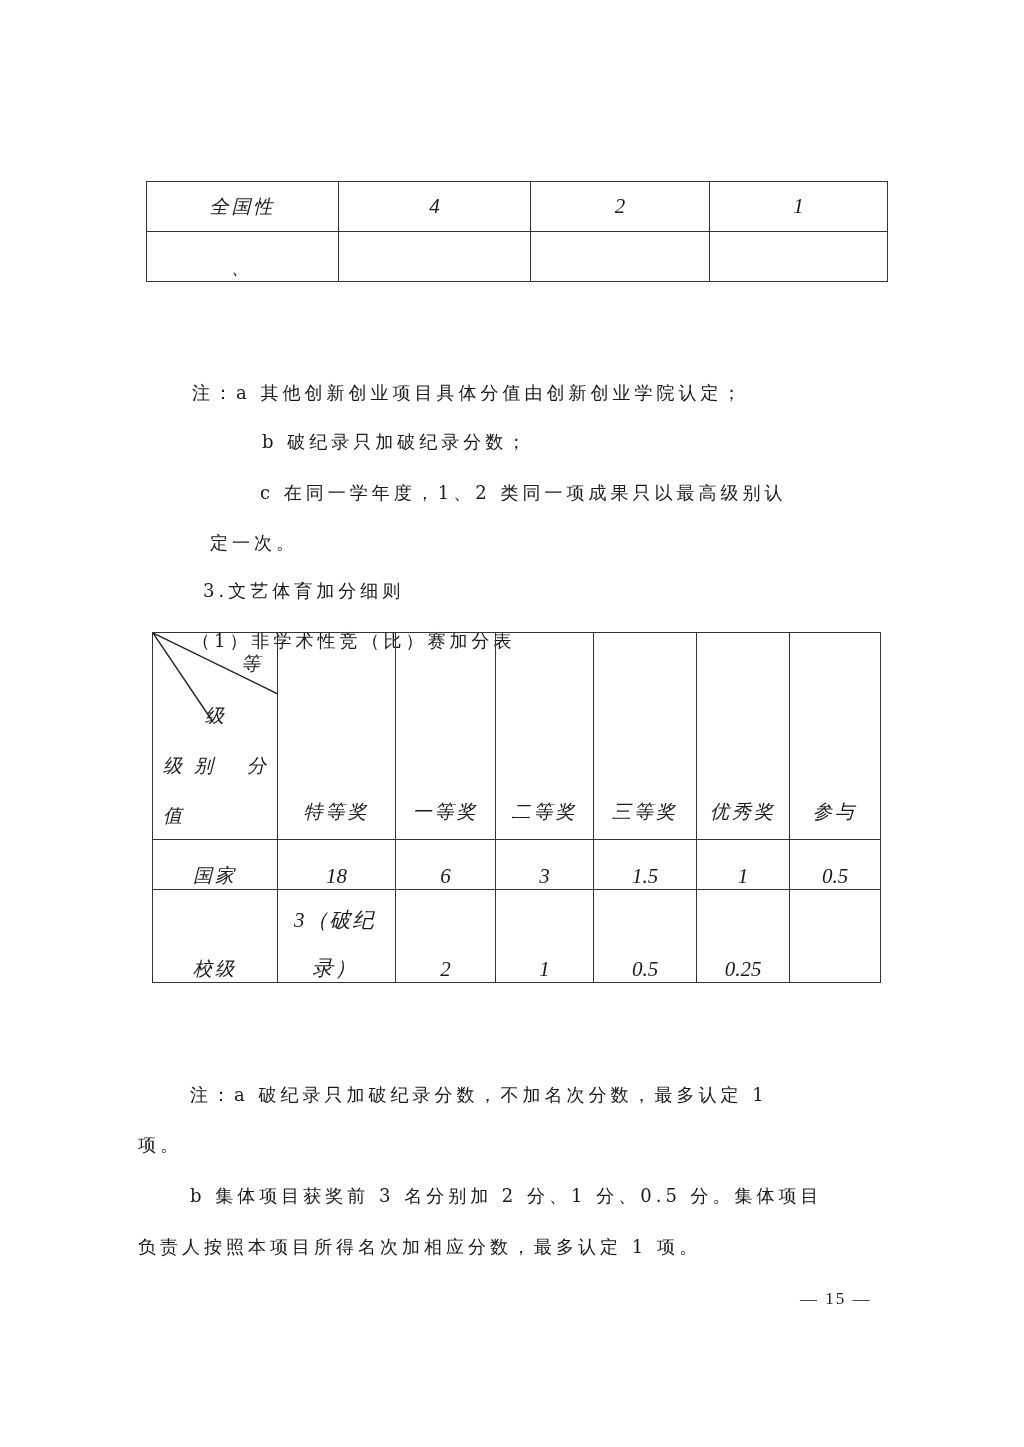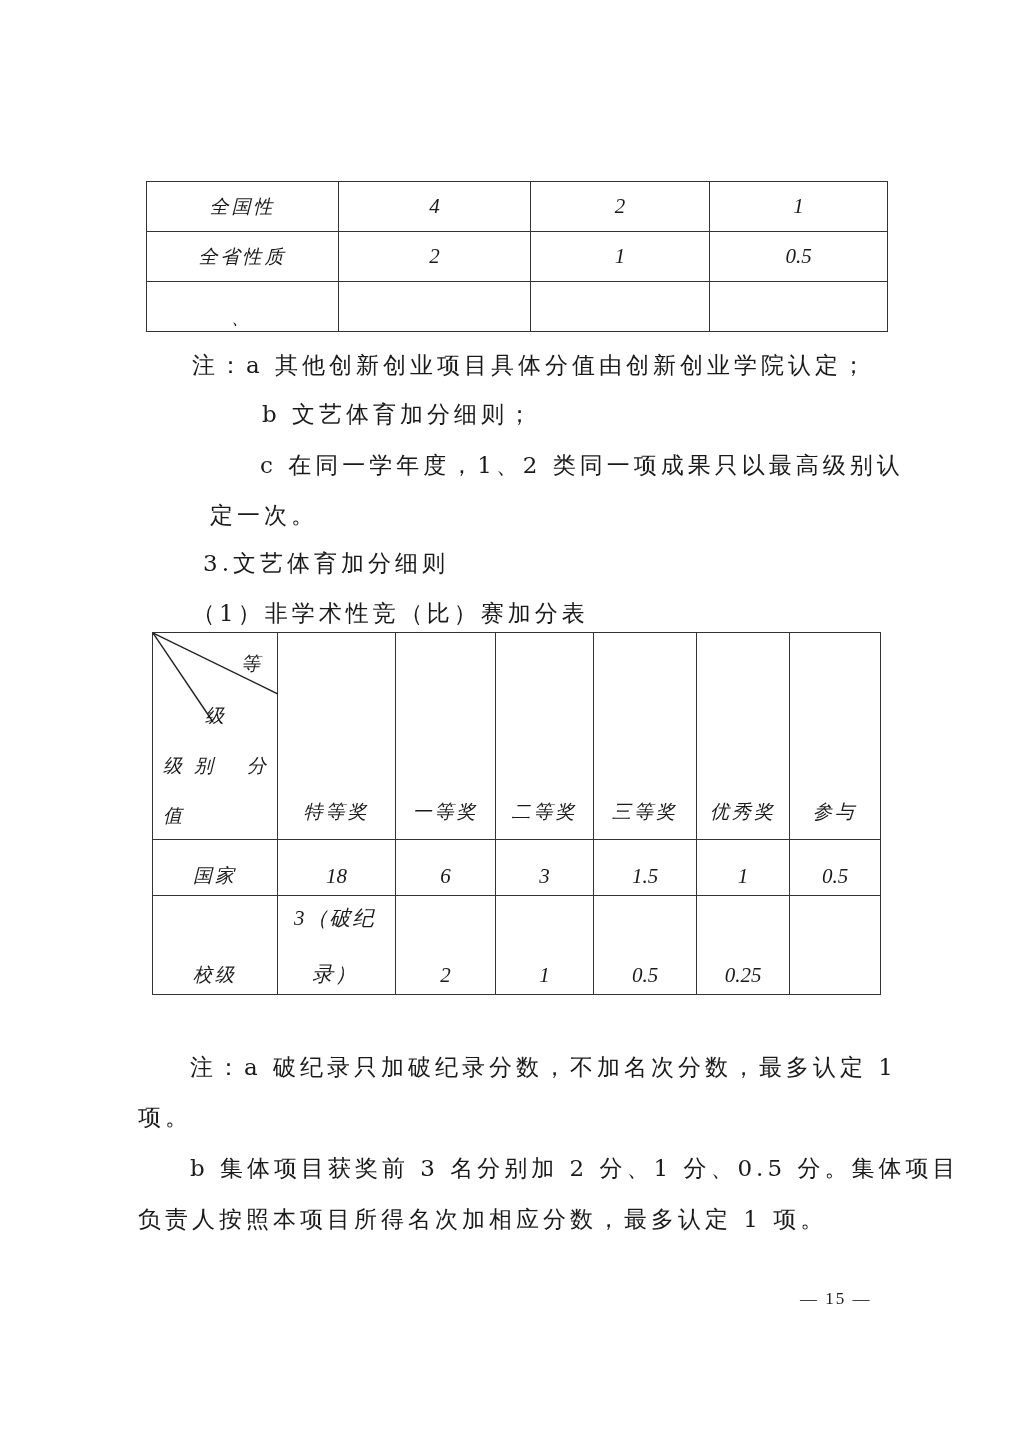--- a/index.html
+++ b/index.html
@@ -1,27 +1,27 @@
 <!DOCTYPE html>
 <html><head>
 <meta charset="utf-8">
 <style>
   html, body { margin:0; padding:0; background:#ffffff; }
   body { width:1024px; height:1447px; position:relative; overflow:hidden;
          font-family:"DejaVu Serif", "Liberation Serif", serif; color:#1a1a1a; }
   .abs { position:absolute; }
-  .txt { font-size:23px; letter-spacing:4px; white-space:nowrap; line-height:30px; }
+  .txt { font-size:18px; letter-spacing:4px; white-space:nowrap; line-height:30px;margin-top:28px; }
   table { border-collapse:collapse; position:absolute; table-layout:fixed;font-style:italic; }
   td { border:1.3px solid #333; padding:0; font-size:21px; text-align:center;
        font-family:"Liberation Serif", "DejaVu Serif", serif; }
   .cjk { font-family:"DejaVu Sans", sans-serif; font-size:19px; letter-spacing:3px; }
   #t1 { left:146px; top:181px; width:741px; }
   #t1 td { height:49px; }
   #t2 { left:152px; top:632px; width:728px; }
-  #t2 td { height:49px; vertical-align:bottom; padding-bottom:6px; }
+  #t2 td { height:49px; vertical-align:bottom; }
   #t2 tr.hdr td { height:192px; vertical-align:bottom; padding-bottom:14px; }
   #t2 tr.last td { height:92px; }
   .corner { position:relative; }
   .corner svg { position:absolute; left:0; top:0; }
   .corner .lbl { position:absolute; font-family:"DejaVu Sans", sans-serif; font-size:19px; }
   .pagenum { font-family:"Liberation Serif", serif; font-size:17px; letter-spacing:2px; }
 </style>
 </head>
 <body>
 
@@ -33,36 +33,30 @@
       <col style="width:178px">
     </colgroup>
   <tbody>
       <tr>
     <td class="cjk">全国性</td>
     <td>4</td>
     <td>2</td>
     <td>1</td>
   </tr>
   <tr>
-    <td class="cjk">全省性质</td>
-    <td>2</td>
-    <td>1</td>
-    <td>0.5</td>
-  </tr>
-  <tr>
     <td class="cjk" style="vertical-align:bottom;text-align:left;padding-left:84px;">、</td>
     <td></td>
     <td></td>
     <td></td>
   </tr>
 </tbody>
   </table>
 
 <div class="abs txt" style="left:192px; top:350px;">注：a 其他创新创业项目具体分值由创新创业学院认定；</div>
-<div class="abs txt" style="left:262px; top:399px;">b 文艺体育加分细则；</div>
+<div class="abs txt" style="left:262px; top:399px;">b 破纪录只加破纪录分数；</div>
 <div class="abs txt" style="left:260px; top:450px;">c 在同一学年度，1、2 类同一项成果只以最高级别认</div>
 <div class="abs txt" style="left:210px; top:500px;">定一次。</div>
 
 <div class="abs txt" style="left:203px; top:548px;">3.文艺体育加分细则</div>
 <div class="abs txt" style="left:192px; top:598px;">（1）非学术性竞（比）赛加分表</div>
 
 <table id="t2">
   <colgroup>
     <col style="width:125px">
       <col style="width:118px">
@@ -99,21 +93,21 @@
     <td>6</td>
     <td>3</td>
     <td>1.5</td>
     <td>1</td>
     <td>0.5</td>
   </tr>
   <tr class="last">
     <td class="cjk">校级</td>
     <td style="vertical-align:top;padding:0;">
       <div style="position:relative;height:92px;font-size:21px;">
-        <span class="abs" style="left:16px;top:8px;white-space:nowrap;letter-spacing:2px;">3（破纪</span>
+        <span class="abs" style="left:16px;top:16px;white-space:nowrap;letter-spacing:2px;">3（破纪</span>
         <span class="abs" style="left:34px;top:64px;white-space:nowrap;letter-spacing:2px;">录）</span>
       </div>
     </td>
     <td>2</td>
     <td>1</td>
     <td>0.5</td>
     <td>0.25</td>
     <td></td>
   </tr>
 </tbody>

